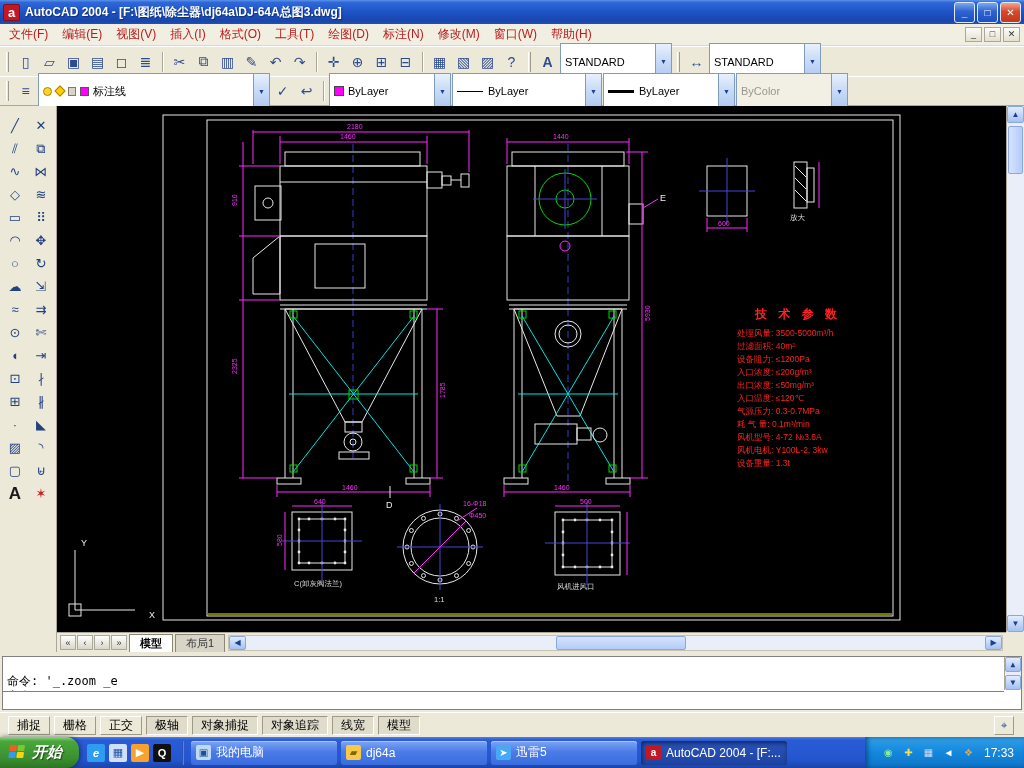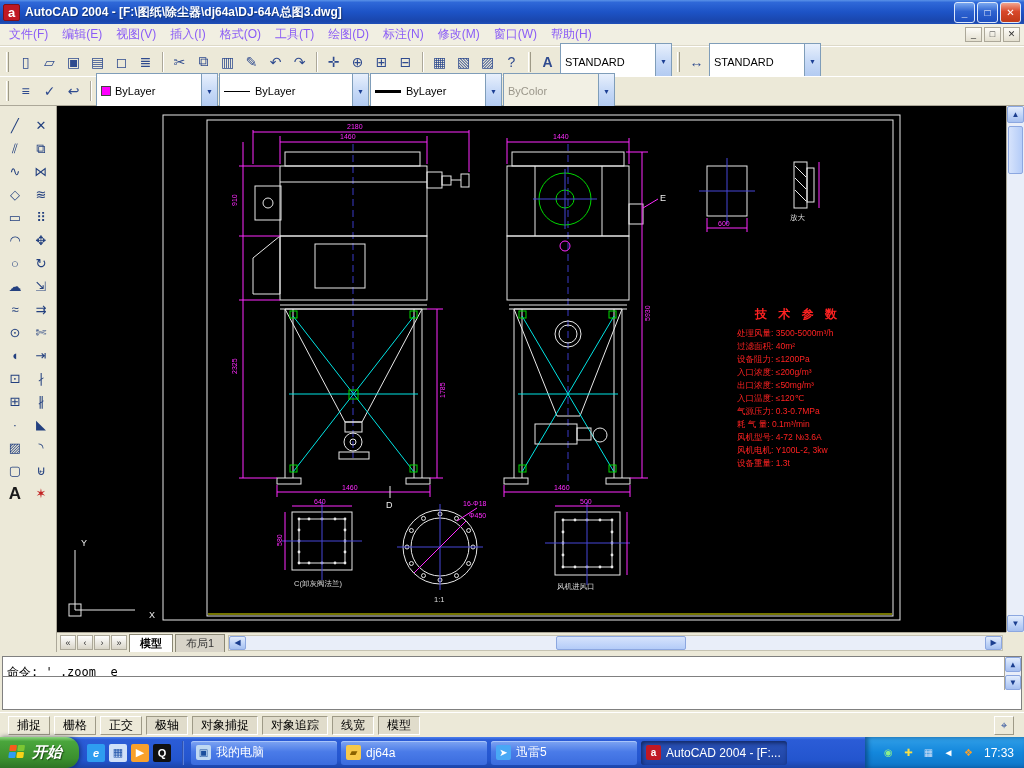--- a/index.html
+++ b/index.html
@@ -16,21 +16,21 @@
   .title-text{flex:1;font-weight:bold;font-size:12px;text-shadow:1px 1px 1px #103070;white-space:nowrap;overflow:hidden}
   .winbtns{display:flex;gap:2px}
   .winbtn{width:21px;height:21px;border-radius:3px;border:1px solid #DCE8FB;display:flex;align-items:center;
     justify-content:center;color:#fff;font-size:10px;font-weight:bold;
     background:linear-gradient(180deg,#7AA8F0,#2E63D0 45%,#1D4FC0)}
   .winbtn.close{background:linear-gradient(180deg,#F2A58F,#D8482A 45%,#C03A18)}
 
   
   .menubar{position:absolute;left:0;top:24px;width:100%;height:22px;background:#F1EFE2;display:flex;
     align-items:center;padding-left:2px;border-bottom:1px solid #DDD9C8}
-  .menu-item{padding:3px 7px;color:#8b5cf6;white-space:nowrap}
+  .menu-item{padding:3px 7px;color:#b91c1c;white-space:nowrap}
   .mdi-btns{margin-left:auto;display:flex;gap:2px;padding-right:4px}
   .mdibtn{width:17px;height:15px;border:1px solid #ACA899;background:linear-gradient(#FDFCF8,#E4E0D0);
     font-size:9px;line-height:12px;text-align:center;color:#333}
 
   
   .toolbar{position:absolute;left:0;width:100%;background:#ECE9D8;display:flex;align-items:center;
     gap:1px;padding:0 2px}
   .tb1{top:46px;height:30px;border-top:1px solid #fff}
   .tb2{top:76px;height:30px;border-top:1px solid #fff;border-bottom:1px solid #ACA899}
   .grip{width:3px;height:20px;border-left:1px solid #fff;border-right:1px solid #9E9A87;margin:0 4px}
@@ -86,22 +86,22 @@
     align-items:center;justify-content:center}
   .htrack{flex:1;position:relative}
   .hthumb{position:absolute;left:42%;width:130px;top:0;bottom:0;border-radius:2px;
     background:linear-gradient(180deg,#D6E3FC,#B4CCF8);border:1px solid #8CA7E0}
   .corner{position:absolute;right:0;top:526px;width:18px;height:20px;background:#ECE9D8}
 
   
   .cmdwin{position:absolute;left:0;top:652px;width:1024px;height:60px;background:#ECE9D8;padding:4px 2px 2px}
   .cmd-inner{border:1px solid #808080;background:#fff;height:100%;position:relative;
     font-family:"DejaVu Sans Mono","Liberation Mono",monospace;font-size:12px;color:#000}
-  .cmd-history{position:absolute;top:0;left:0;right:17px;height:20px;border-bottom:1px solid #808080;
-    padding:8px 4px;overflow:hidden;line-height:15px}
+  .cmd-history{position:absolute;top:0;left:0;right:17px;height:33px;border-bottom:1px solid #808080;
+    padding:17px 4px;overflow:hidden;line-height:15px}
   .cmd-vscroll{position:absolute;right:0;top:0;width:17px;height:33px;border-left:1px solid #ACA899;
     background:#E9EEF9;display:flex;flex-direction:column;justify-content:space-between}
   .cmd-vscroll .sbtn{height:15px}
   .cmd-input{position:absolute;left:0;right:0;bottom:0;top:33px;padding:1px 4px;line-height:17px}
 
   
   .statusbar{position:absolute;left:0;top:712px;width:1024px;height:25px;background:#ECE9D8;display:flex;
     align-items:center;padding:0 4px;border-top:1px solid #fff}
   .coords{width:205px;height:19px;border:1px solid;border-color:#9E9A87 #FFF #FFF #9E9A87;display:flex;
     align-items:center;justify-content:center;font-size:11.5px;background:#ECE9D8}
@@ -236,20 +236,28 @@
     <div class="tbtn">↔</div>
     <div class="combo" style="width:112px">
       <span>STANDARD</span>
       <div class="arrow">▼</div>
     </div>
   </div>
 
   <div class="toolbar tb2">
     <div class="grip"></div>
     <div class="tbtn">≡</div>
+    <div class="combo" style="width:232px">
+      <div class="mini bulb"></div>
+      <div class="mini sun"></div>
+      <div class="mini lock"></div>
+      <div class="mini chip"></div>
+      <span>标注线</span>
+      <div class="arrow">▼</div>
+    </div>
     <div class="tbtn">✓</div>
     <div class="tbtn">↩</div>
     <div class="sep"></div>
     <div class="combo" style="width:122px">
       <div class="chip2"></div>
       <span>ByLayer</span>
       <div class="arrow">▼</div>
     </div>
     <div class="combo" style="width:150px">
       <div class="ltline"></div>

